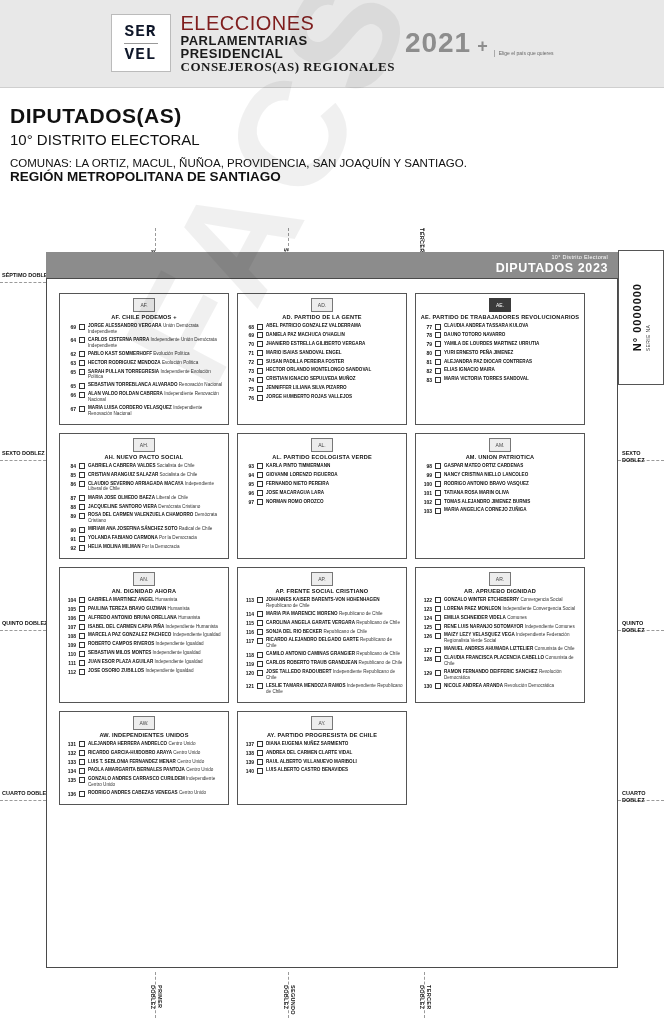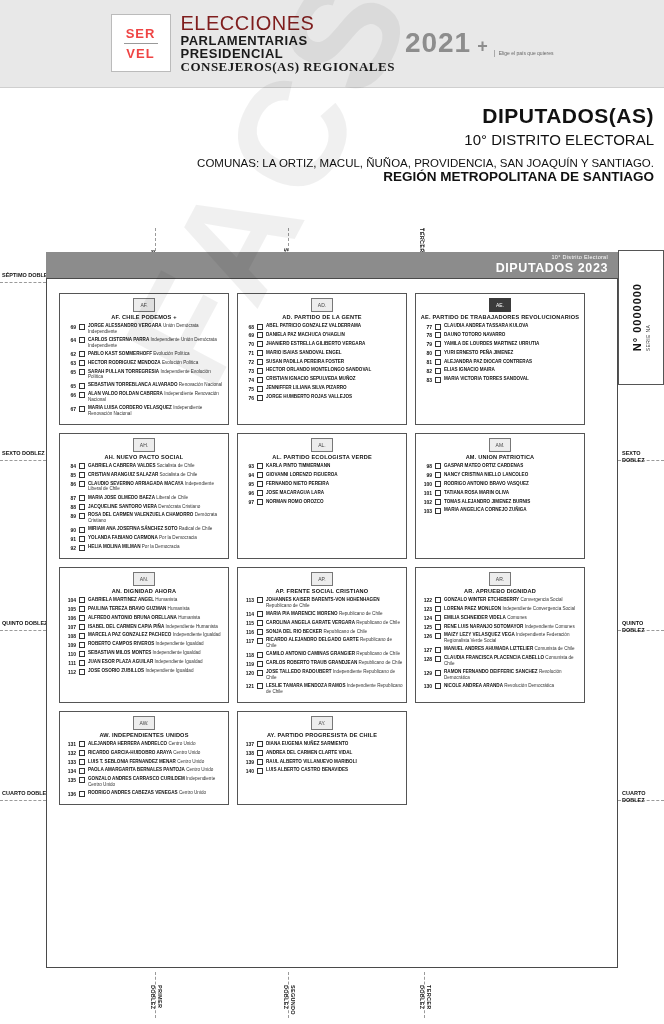--- a/index.html
+++ b/index.html
@@ -21,33 +21,33 @@
     align-items:center;
     justify-content:center;
     border-bottom:1px solid #cfcfcf;
   }
   .logo-wrap { display:flex; align-items:center; gap:10px; }
   .servel-box {
     width:60px; height:58px; background:#ffffff; border:1px solid #bbb;
     display:flex; flex-direction:column; align-items:center; justify-content:center;
     position:relative;
   }
-  .servel-word { font-weight:bold; font-size:13px; letter-spacing:1px; color:#ef4444; }
+  .servel-word { font-weight:bold; font-size:16px; letter-spacing:1px; color:#0f172a;font-family:Liberation Mono, monospace; }
   .servel-sep { width:34px; height:1px; background:#999; margin:2px 0; }
   .elec-title { line-height:1.02; }
   .elec-title .l1 { font-size:20px; font-weight:normal; letter-spacing:.5px; color:#7f1d1d; }
   .elec-title .l2 { font-size:13px; font-weight:bold; letter-spacing:.5px; color:#1a1a1a; }
   .elec-title .l3 { font-size:13px; font-weight:bold; letter-spacing:.5px; color:#1a1a1a;font-family:Liberation Serif, serif; }
   .year-row { display:flex; align-items:flex-end; gap:6px; }
   .year { font-size:28px; font-weight:bold; color:#8d8d8d; letter-spacing:1px; line-height:.95; }
   .year-tag { font-size:5px; color:#666; border-left:1px solid #aaa; padding-left:4px; line-height:1.3; }
   .plus-mark { font-size:18px; color:#8d8d8d; font-weight:bold; }
 
   
-  .title-block { text-align:right; padding:16px 10px 8px; }
+  .title-block { text-align:left; padding:16px 10px 8px; }
   .t-main { font-size:21px; font-weight:bold; letter-spacing:.5px; }
   .t-sub { font-size:15px; margin-top:3px; }
   .t-communes { font-size:11.5px; margin-top:9px; }
   .t-region { font-size:13.5px; font-weight:bold; }
 
   
   .fold-v {
     position:absolute; font-size:5.5px; font-weight:bold; letter-spacing:.3px;
     writing-mode:vertical-rl; text-orientation:mixed; color:#111; line-height:1.15;
   }

